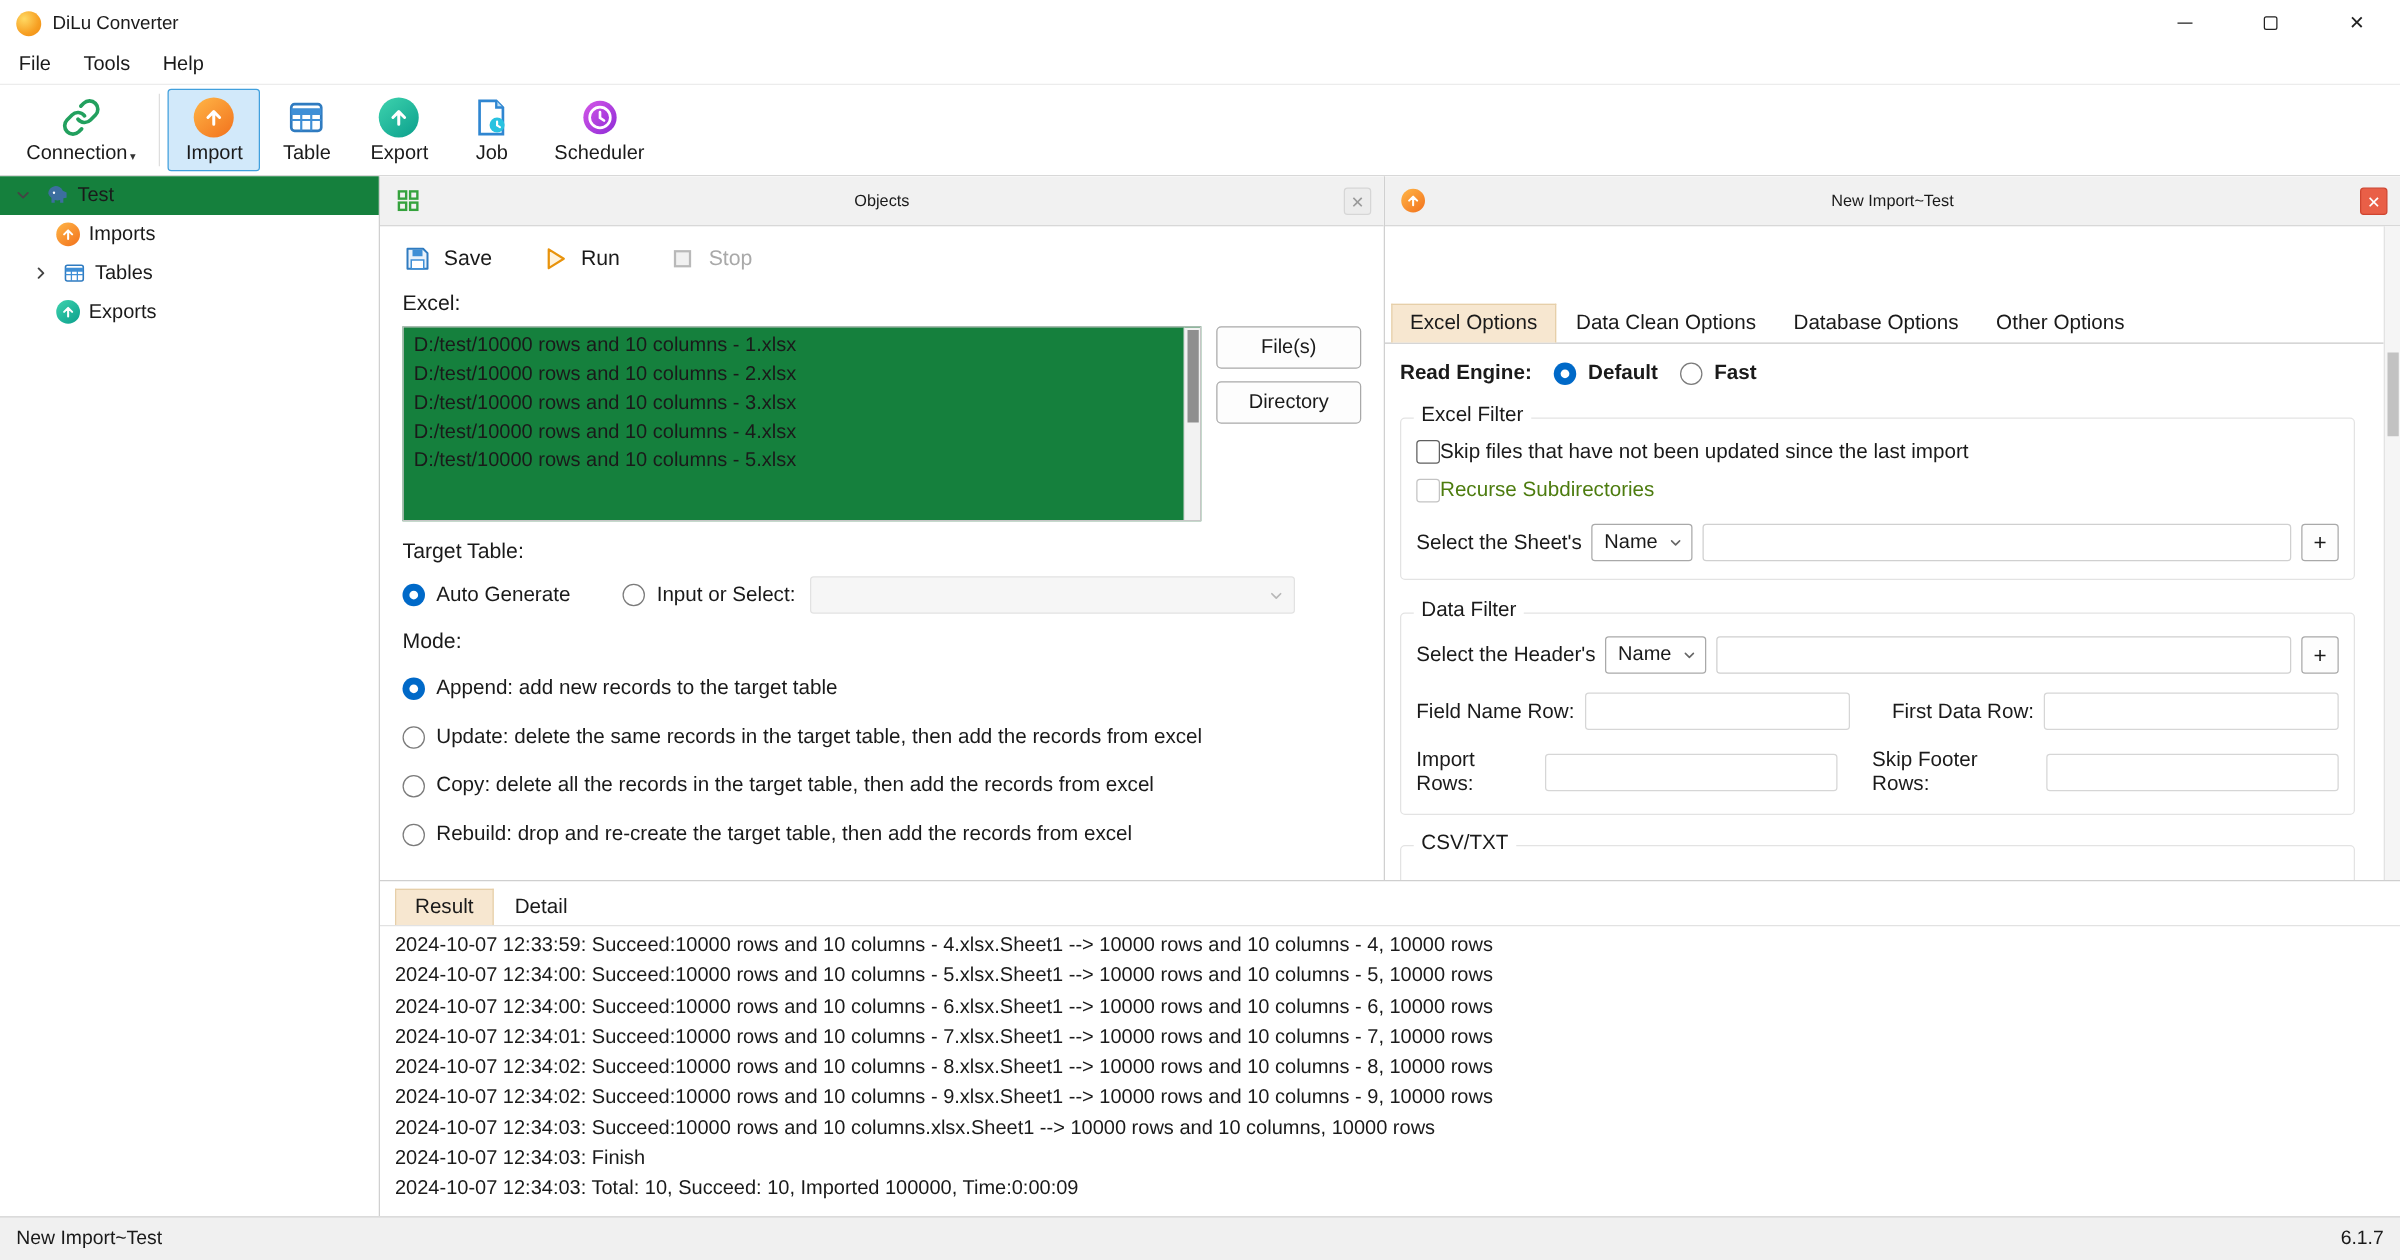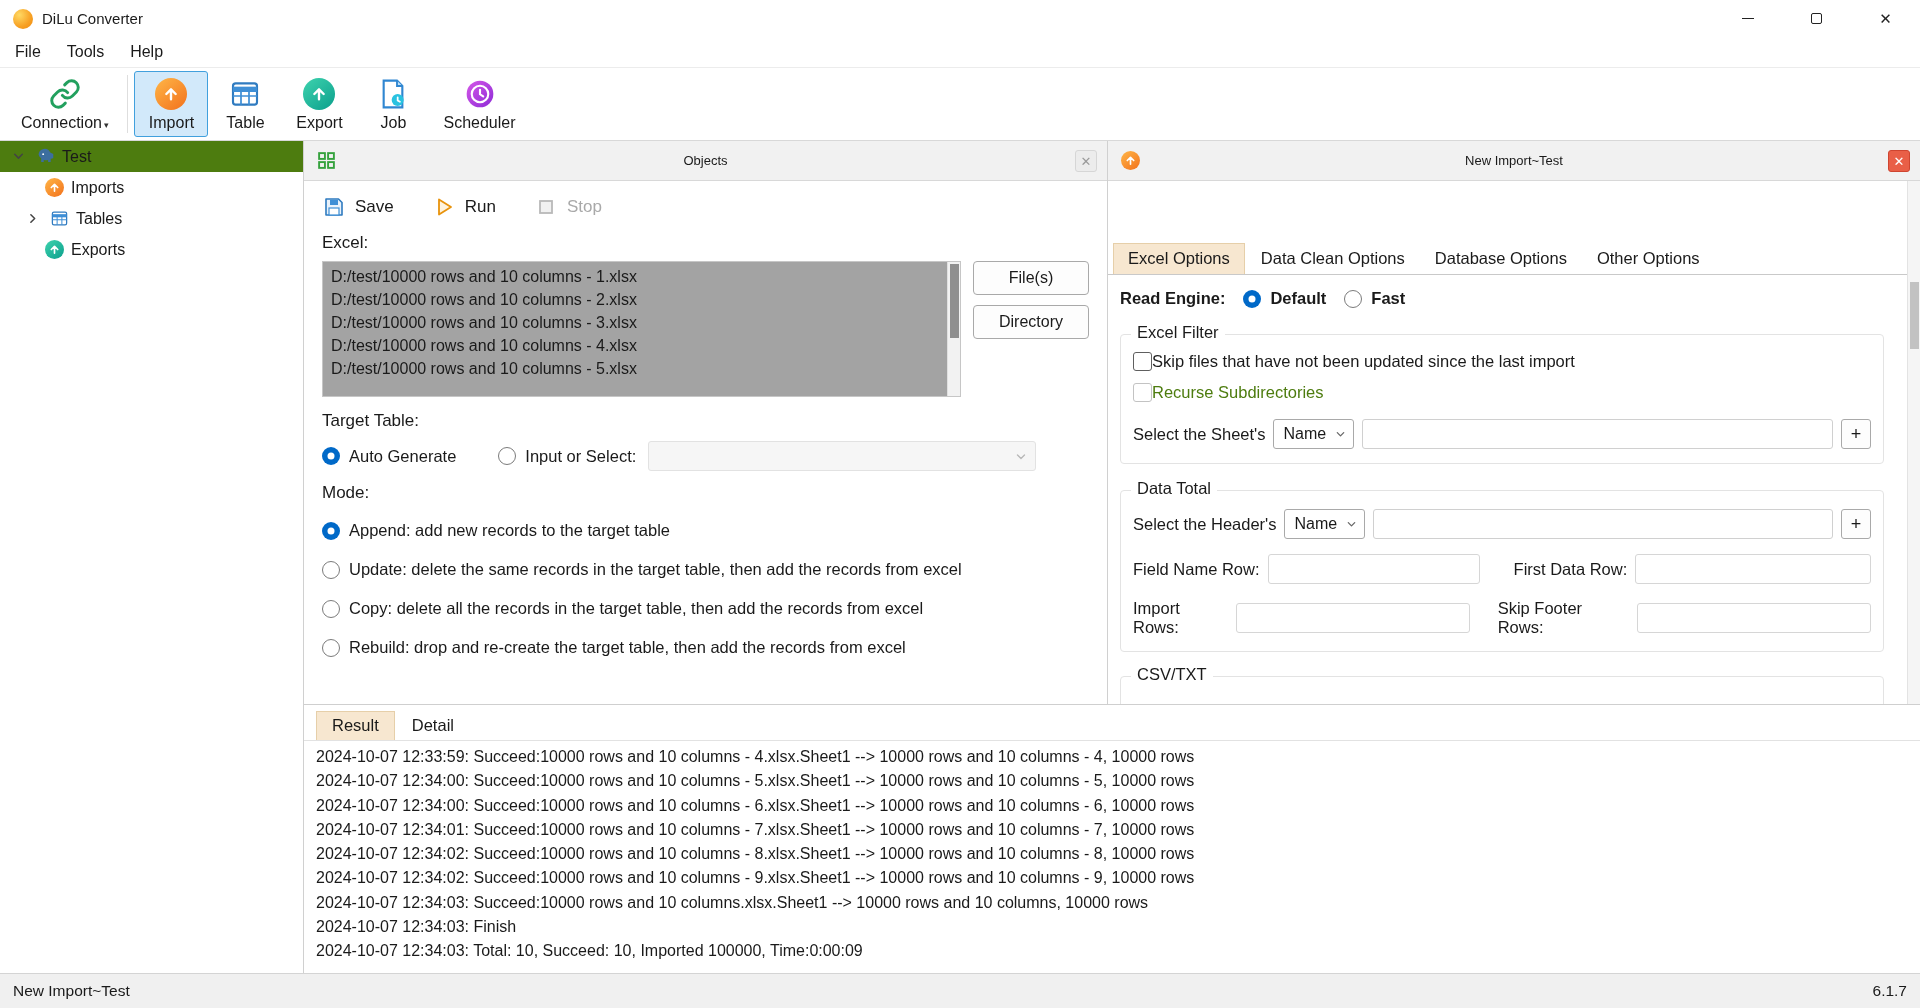--- a/index.html
+++ b/index.html
@@ -38,21 +38,21 @@
   .icon-circle.orange { background:linear-gradient(140deg,#ffb647,#f2711c); }
   .icon-circle.teal   { background:linear-gradient(140deg,#3ed3ae,#0b9f8c); }
   .icon-circle svg { width:16px; height:16px; }
   .icon-circle.sm { width:19px; height:19px; }
   .icon-circle.sm svg { width:11px; height:11px; }
 
   
   .tree { position:absolute; left:0; top:141px; width:304px; height:832px; background:#fff;
           border-right:1px solid #d0d0d0; }
   .tree-row { display:flex; align-items:center; height:31px; padding-left:8px; gap:7px; font-size:16px; }
-  .tree-row.selected { background:#4d7c0f; }
+  .tree-row.selected { background:#15803d; }
   .tree-row.child { padding-left:44px; }
   .tw { width:20px; height:20px; display:flex; align-items:center; justify-content:center; flex:none; }
   .tw svg.chev { width:13px; height:13px; }
   .tw svg.micon { width:19px; height:19px; }
 
   
   .panel-objects { position:absolute; left:304px; top:141px; width:804px; height:563px; background:#fff;
                    border-right:1px solid #d0d0d0; overflow:hidden; }
   .panel-right   { position:absolute; left:1108px; top:141px; width:812px; height:563px; background:#fff; overflow:hidden; }
   .panel-header { height:40px; background:#f1f1f1; border-bottom:1px solid #d8d8d8;
@@ -66,22 +66,22 @@
   .panel-close.red  { background:#e95f47; border:1px solid #cf4530; color:#fff; }
 
   
   .obj-body { padding:14px 18px 0; }
   .obj-toolbar { display:flex; align-items:center; gap:38px; margin-bottom:14px; }
   .obj-tool { display:flex; align-items:center; gap:9px; font-size:17px; }
   .obj-tool svg { width:24px; height:24px; }
   .obj-tool.disabled { color:#a9a9a9; }
   .section-label { font-size:17px; margin:6px 0 8px; }
   .file-row { display:flex; gap:12px; }
-  .filelist { position:relative; width:648px; height:136px; border:1px solid #c6c6c6;
-              padding:3px 16px 16px 8px; overflow:hidden; background:#a3a3a3; }
+  .filelist { position:relative; width:648px; height:156px; border:1px solid #c6c6c6;
+              padding:3px 16px 16px 8px; overflow:hidden; background:#15803d; }
   .file-item { font-size:16px; line-height:23px; white-space:nowrap; }
   .v-scroll { position:absolute; top:0; right:0; bottom:0; width:13px; background:#f2f2f2; border-left:1px solid #e0e0e0; }
   .v-thumb { position:absolute; top:2px; left:2px; width:9px; height:74px; background:#8f8f8f; }
   .file-btns { display:flex; flex-direction:column; gap:10px; }
   .btn { width:116px; height:34px; border:1px solid #a9a9a9; border-radius:4px; background:#fdfdfd;
          font-size:16px; display:flex; align-items:center; justify-content:center; }
   .target-row { display:flex; align-items:center; margin:10px 0 4px; font-size:16.5px; }
   .pair { display:flex; align-items:center; gap:9px; }
   .pair.second { margin-left:42px; }
   .dd-select-disabled { width:388px; height:30px; margin-left:12px; background:#f6f6f6;
@@ -438,21 +438,21 @@
             </svg>
         </span>
         <input class="grow-input" style="">
         <span class="plus-btn">
             <span>+</span>
           </span>
       </div>
     </div>
 
     <div class="group">
-      <span class="group-legend">Data Total</span>
+      <span class="group-legend">Data Filter</span>
       <div class="sheet-row" style="margin-top:14px;">
         <span>Select the Header's</span>
         <span class="mini-select">
           <span>Name</span>
           <svg viewBox="0 0 12 12" fill="none" stroke="#666" stroke-width="1.4" stroke-linecap="round" stroke-linejoin="round">
               <path d="M2.5 4 L6 7.5 L9.5 4"></path>
             </svg>
         </span>
         <input class="grow-input" style="">
         <span class="plus-btn">

